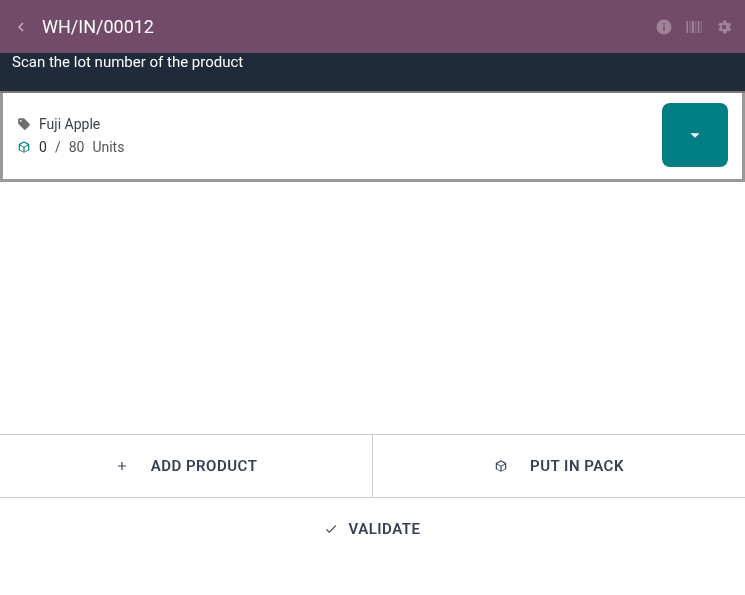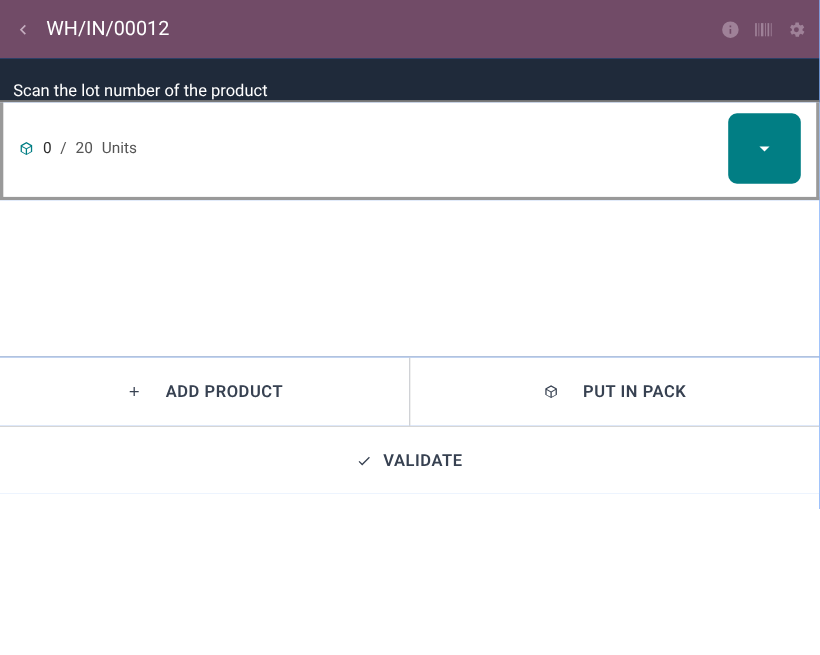--- a/index.html
+++ b/index.html
@@ -1,17 +1,17 @@
 <!DOCTYPE html>
 <html><head>
 <meta charset="utf-8">
 <style>
   * { box-sizing: border-box; margin: 0; padding: 0; }
   html, body { width: 745px; height: 595px; font-family: -apple-system, "Segoe UI", Roboto, Arial, sans-serif; overflow: hidden; }
-  .root { width: 745px; height: 449px; display: flex; flex-direction: column; background: #3b82f6; }
+  .root { width: 745px; height: 559px; display: flex; flex-direction: column; background: #a21caf; }
 
   
   .header {
     background: #714b67;
     color: #e8d9e4;
     height: 53px;
     display: flex;
     align-items: center;
     padding: 0 12px;
   }
@@ -20,21 +20,21 @@
   .spacer { flex: 1; }
   .header-icons { display: flex; gap: 12px; align-items: center; }
   .header-icon { width: 18px; height: 18px; opacity: 0.55; cursor: pointer; display:flex; align-items:center; justify-content:center;}
 
   
   .instruction {
     background: #1f2a3a;
     color: #fff;
     height: 40px;
     display: flex;
-    align-items: flex-end;
+    align-items: flex-start;
     padding: 0 12px;
     font-size: 15px;
     border-bottom: 2px solid #7a7a7a;
   }
 
   
   .line-wrap {
     border: 3px solid #999;
     border-top: none;
     background: #fff;
@@ -120,27 +120,33 @@
     </div>
   </div>
 
   <div class="instruction">
     <span>Scan the lot number of the product</span>
   </div>
 
   <div class="line-wrap">
     <div class="line">
       <div class="line-left">
+        <div class="prod-row">
+          <svg class="tag-icon" viewBox="0 0 24 24">
+              <path d="M21.4 11.6 12 2.2A2 2 0 0 0 10.6 2H4a2 2 0 0 0-2 2v6.6c0 .5.2 1 .6 1.4l9.4 9.4a2 2 0 0 0 2.8 0l6.6-6.6a2 2 0 0 0 0-2.8zM6.5 8A1.5 1.5 0 1 1 8 6.5 1.5 1.5 0 0 1 6.5 8z"></path>
+            </svg>
+          <span class="prod-name">Fuji Apple</span>
+        </div>
         <div class="qty-row">
           <svg class="cube-icon" viewBox="0 0 24 24">
               <path d="M12 2 3 7v10l9 5 9-5V7l-9-5zm0 2.3L18.7 8 12 11.7 5.3 8 12 4.3zM5 9.6l6 3.3v7.2l-6-3.3V9.6zm8 10.5v-7.2l6-3.3v7.2l-6 3.3z"></path>
             </svg>
           <span class="qty-current">0</span>
           <span class="qty-sep">/</span>
-          <span class="qty-total">20</span>
+          <span class="qty-total">80</span>
           <span class="qty-units">Units</span>
         </div>
       </div>
       <div class="expand-btn">
         <svg width="22" height="22" viewBox="0 0 24 24">
             <path d="M7 10l5 5 5-5z"></path>
           </svg>
       </div>
     </div>
   </div>

